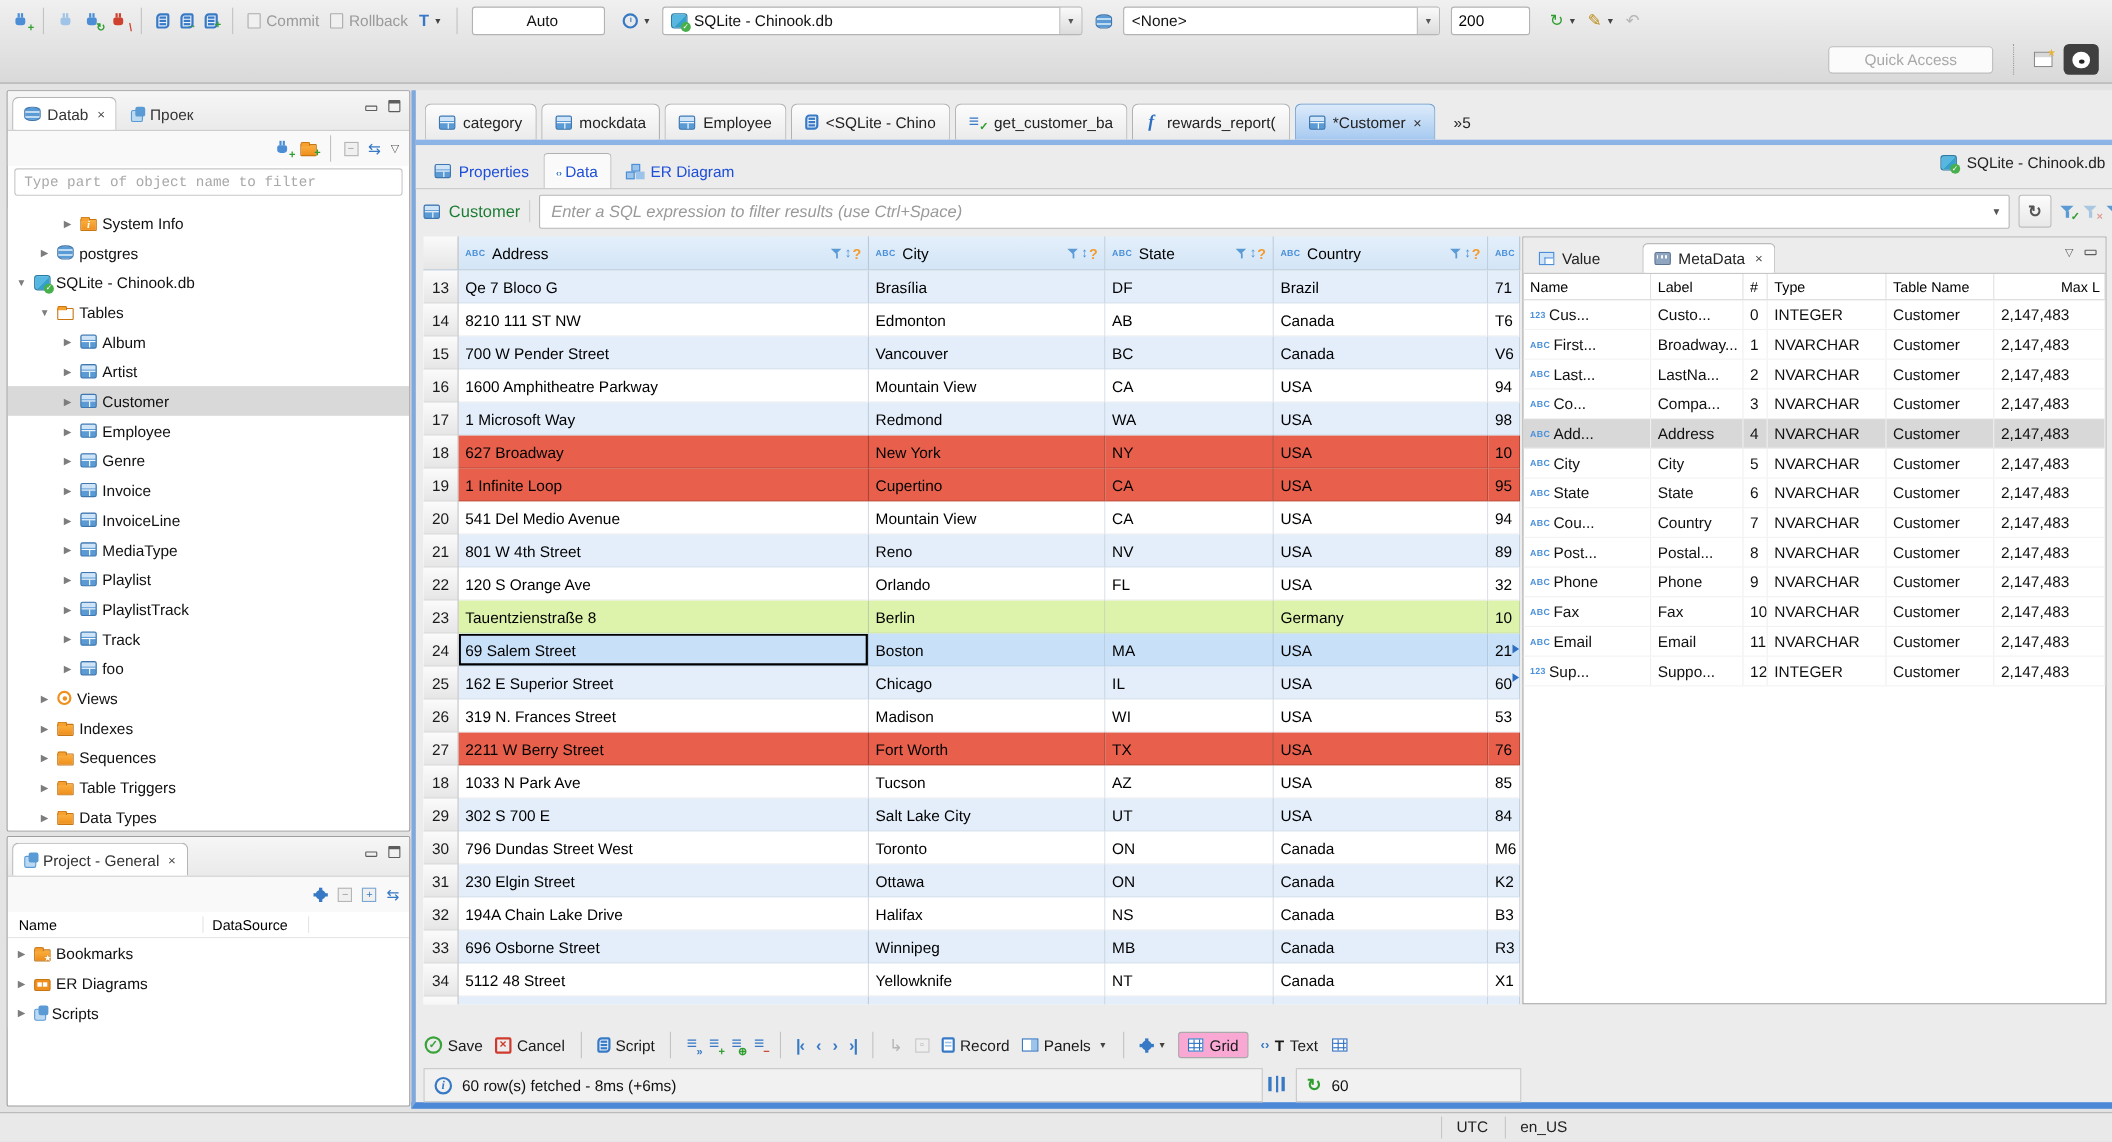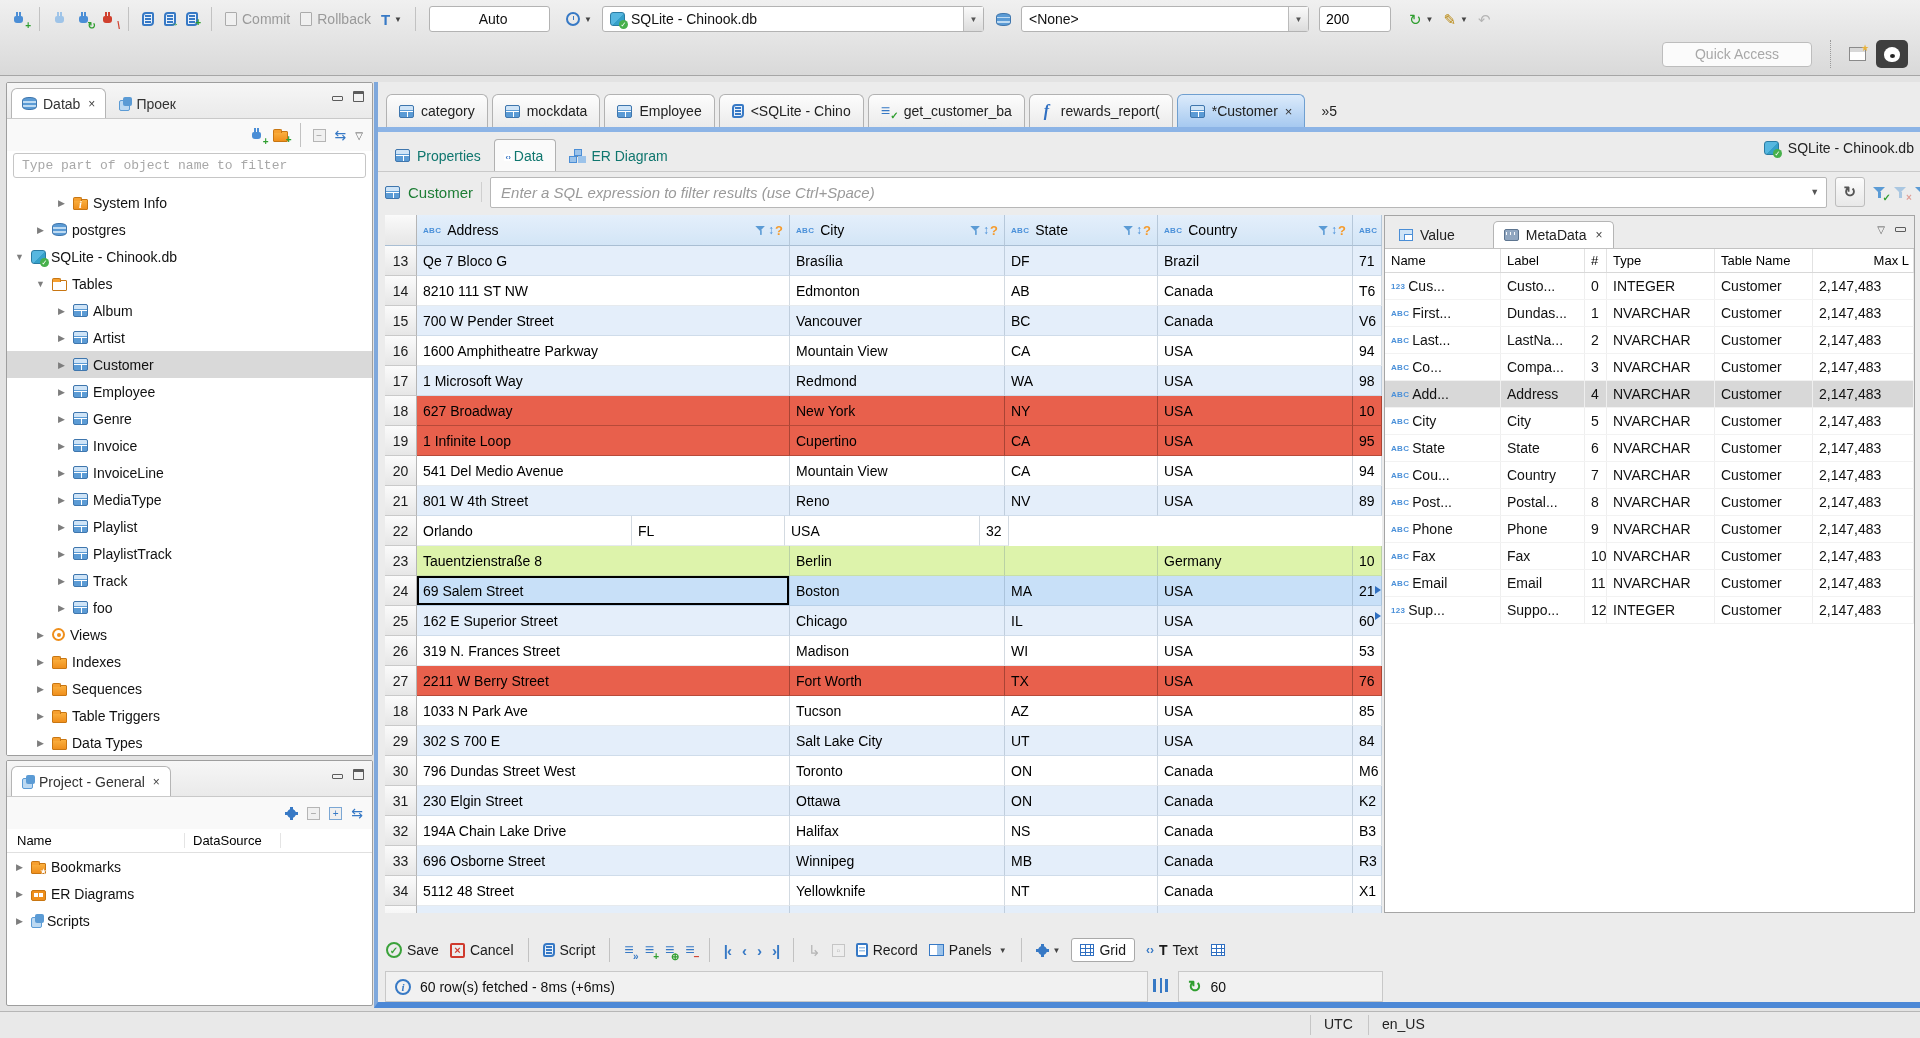--- a/index.html
+++ b/index.html
@@ -127,21 +127,21 @@
   #editor{position:absolute;left:374px;top:82px;width:1740px;height:926px;background:#ececec;border-left:4px solid #7fa8dc;border-right:4px solid #7fa8dc;border-bottom:6px solid #4c88d6}
   #edc{position:relative;width:100%;height:100%}
   .ed-tabbar{position:absolute;top:6px;left:0;right:0;height:39px;display:flex;align-items:flex-end;padding-left:8px}
   .etab{height:33px;display:flex;align-items:center;gap:7px;padding:0 12px;border:1px solid #b2b2b2;border-bottom:none;border-radius:6px 6px 0 0;background:linear-gradient(#fdfdfd,#ebebeb);font-size:14px;color:#222;margin-right:4px;white-space:nowrap}
   .etab.active{background:linear-gradient(#dcebfb,#a6c9f0);border-color:#6f9fd0}
   .etab:not(.active) .etab-close{display:none}
   .etab-close{font-size:13px;color:#333}
   .tab-overflow{margin-left:12px;margin-bottom:8px;font-size:14px;color:#222}
   .ed-strip{position:absolute;top:45px;left:0;right:0;height:5px;background:#8cb4e6}
   .ed-subtabs{position:absolute;top:50px;left:0;right:0;height:40px;background:#ececec;border-bottom:1px solid #c9c9c9;display:flex;align-items:flex-end;padding-left:4px}
-  .stab{height:32px;display:flex;align-items:center;gap:7px;padding:0 12px;font-size:14px;color:#0f766e;border:1px solid transparent;border-bottom:none;border-radius:4px 4px 0 0;white-space:nowrap}
+  .stab{height:32px;display:flex;align-items:center;gap:7px;padding:0 12px;font-size:14px;color:#1d4ed8;border:1px solid transparent;border-bottom:none;border-radius:4px 4px 0 0;white-space:nowrap}
   .stab.active{background:#fafafa;border-color:#b1b1b1}
   .crumbs{position:absolute;right:10px;top:58px;display:flex;align-items:center;gap:9px;font-size:14px;color:#222}
   .crumb-entity{color:#8a8a8a}
   .ed-filter{position:absolute;top:93px;left:7px;right:8px;height:34px;display:flex;align-items:center;gap:8px}
   .f-entity{color:#1d7d35;font-size:15px}
   .f-sep{width:1px;height:20px;background:#cfcfcf}
   .f-input-wrap{flex:1;height:31px;border:1px solid #b7b7b7;border-radius:2px;background:#ffffff;display:flex;align-items:flex-start}
   .f-input{flex:1;height:100%;border:none;outline:none;padding:0 10px;font-size:15px;font-family:"Liberation Sans",sans-serif;background:transparent}
   .f-input::placeholder{color:#9a9a9a;font-style:italic}
   .f-dd{width:22px;height:100%;display:flex;align-items:center;justify-content:center;color:#555;font-size:9px}
@@ -183,21 +183,21 @@
   .mw-name{width:116px;flex:none}.mw-label{width:84px;flex:none}.mw-num{width:22px;flex:none}
   .mw-type{width:108px;flex:none}.mw-table{width:98px;flex:none}.mw-max{flex:1;overflow:hidden}
   .mhdr .mw-max{justify-content:flex-end;padding-right:4px}
   .mrow{display:flex;height:27px;align-items:center;font-size:14px;border-bottom:1px solid #f2f2f2}
   .mrow>div{padding-left:6px;height:100%;display:flex;align-items:center;border-right:1px solid #efefef;overflow:hidden;white-space:nowrap}
   .mrow.selected{background:#d8d8d8}
 
   
   .ed-toolbar{position:absolute;left:8px;right:6px;top:851px;height:34px;display:flex;align-items:center;gap:11px;font-size:14px;color:#1a1a1a}
   .tbtn{display:flex;align-items:center;gap:5px;white-space:nowrap}
-  .tbtn.pressed{background:#ffffff;border:1px solid #a9a9a9;border-radius:3px;padding:3px 8px}
+  .tbtn.pressed{background:#f9a8d4;border:1px solid #a9a9a9;border-radius:3px;padding:3px 8px}
   .ed-status{position:absolute;left:7px;top:889px;height:31px;right:6px}
   .sbox{position:absolute;top:0;height:31px;background:#f1f1f1;border:1px solid #c8c8c8;display:flex;align-items:center;gap:9px;padding-left:9px;font-size:14px}
   .divic{position:absolute;left:768px;top:8px}
   .grn{color:#2f9e2f;font-size:16px;font-weight:bold}
 
   
   #statusbar{position:absolute;left:0;right:0;top:1011px;height:27px;background:#e9e9e9;border-top:1px solid #b6b6b6;font-size:14px;color:#222}
   #statusbar .ssep{position:absolute;top:3px;width:1px;height:20px;background:#c6c6c6}
 </style>
 </head>
@@ -676,20 +676,21 @@
             <div class="grow v-blue">
               <div class="gc gut w-gut">21</div>
               <div class="gc cell c-addr w-addr">801 W 4th Street</div>
               <div class="gc cell w-city">Reno</div>
               <div class="gc cell w-state">NV</div>
               <div class="gc cell w-ctry">USA</div>
               <div class="gc cell w-post">89</div>
             </div>
             <div class="grow v-white">
               <div class="gc gut w-gut">22</div>
+              <div class="gc cell c-addr w-addr">120 S Orange Ave</div>
               <div class="gc cell w-city">Orlando</div>
               <div class="gc cell w-state">FL</div>
               <div class="gc cell w-ctry">USA</div>
               <div class="gc cell w-post">32</div>
             </div>
             <div class="grow v-green">
               <div class="gc gut w-gut">23</div>
               <div class="gc cell c-addr w-addr">Tauentzienstraße 8</div>
               <div class="gc cell w-city">Berlin</div>
               <div class="gc cell w-state"></div>
@@ -830,21 +831,21 @@
             <div class="mw-num">0</div>
             <div class="mw-type">INTEGER</div>
             <div class="mw-table">Customer</div>
             <div class="mw-max">2,147,483</div>
           </div>
           <div class="mrow">
             <div class="mw-name">
               <span class="dtype">ABC</span>
               <span>First...</span>
             </div>
-            <div class="mw-label">Dundas...</div>
+            <div class="mw-label">Broadway...</div>
             <div class="mw-num">1</div>
             <div class="mw-type">NVARCHAR</div>
             <div class="mw-table">Customer</div>
             <div class="mw-max">2,147,483</div>
           </div>
           <div class="mrow">
             <div class="mw-name">
               <span class="dtype">ABC</span>
               <span>Last...</span>
             </div>

